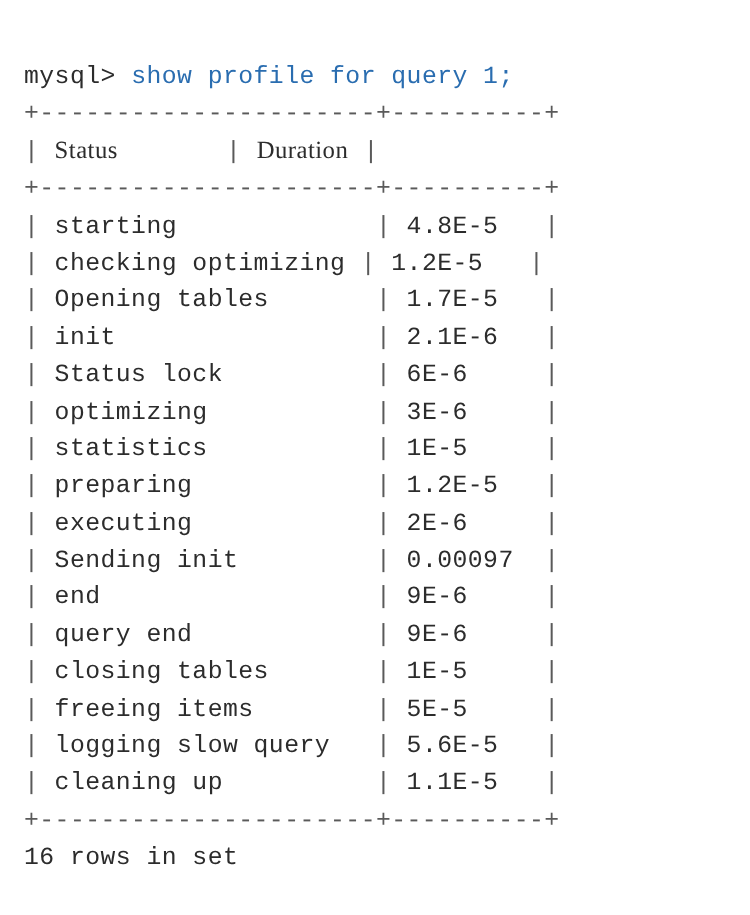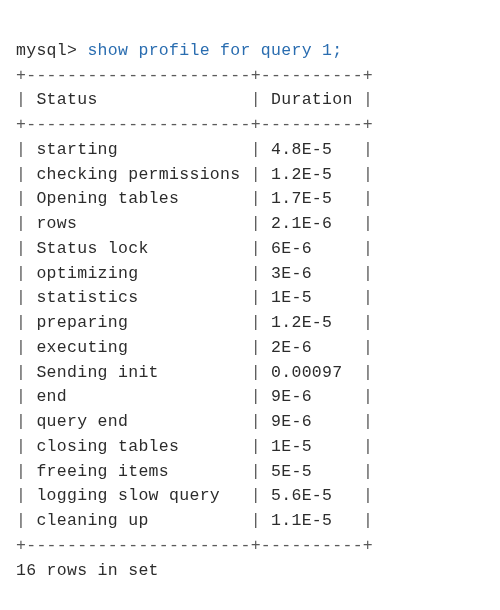--- a/index.html
+++ b/index.html
@@ -12,35 +12,35 @@
     font-size: 16.5px;
     line-height: 1.5;
     color: #5a5a5a;
     white-space: pre;
     padding: 14px 16px;
     letter-spacing: 0.3px;
   }
   .prompt   { color: #2c2c2c; font-family: Liberation Mono, monospace; }
   .keyword  { color: #2a6db0; }
   .border   { color: #5a5a5a; }
-  .header   { color: #2c2c2c; }
+  .header   { color: #2c2c2c; font-family: Liberation Serif, serif; }
   .cell     { color: #2c2c2c; margin-top: 36px; }
 </style>
 </head>
 <body>
 
 <div class="terminal">
 <span class="prompt">mysql&gt;</span> <span class="keyword">show profile for query 1;</span>
 <span class="border">+----------------------+----------+</span>
 <span><span class="border">| </span><span id="hdr0" class="header">Status              </span><span class="border"> | </span><span id="hdr1" class="header">Duration</span><span class="border"> |</span></span>
 <span class="border">+----------------------+----------+</span>
 <span id="rows-container"><span><span class="border">| </span><span class="cell">starting            </span><span class="border"> | </span><span class="cell">4.8E-5  </span><span class="border"> |</span></span>
-<span><span class="border">| </span><span class="cell">checking permissions</span><span class="border"> | </span><span class="cell">1.2E-5  </span><span class="border"> |</span></span>
+<span><span class="border">| </span><span class="cell">checking optimizing</span><span class="border"> | </span><span class="cell">1.2E-5  </span><span class="border"> |</span></span>
 <span><span class="border">| </span><span class="cell">Opening tables      </span><span class="border"> | </span><span class="cell">1.7E-5  </span><span class="border"> |</span></span>
-<span><span class="border">| </span><span class="cell">rows                </span><span class="border"> | </span><span class="cell">2.1E-6  </span><span class="border"> |</span></span>
+<span><span class="border">| </span><span class="cell">init                </span><span class="border"> | </span><span class="cell">2.1E-6  </span><span class="border"> |</span></span>
 <span><span class="border">| </span><span class="cell">Status lock         </span><span class="border"> | </span><span class="cell">6E-6    </span><span class="border"> |</span></span>
 <span><span class="border">| </span><span class="cell">optimizing          </span><span class="border"> | </span><span class="cell">3E-6    </span><span class="border"> |</span></span>
 <span><span class="border">| </span><span class="cell">statistics          </span><span class="border"> | </span><span class="cell">1E-5    </span><span class="border"> |</span></span>
 <span><span class="border">| </span><span class="cell">preparing           </span><span class="border"> | </span><span class="cell">1.2E-5  </span><span class="border"> |</span></span>
 <span><span class="border">| </span><span class="cell">executing           </span><span class="border"> | </span><span class="cell">2E-6    </span><span class="border"> |</span></span>
 <span><span class="border">| </span><span class="cell">Sending init        </span><span class="border"> | </span><span class="cell">0.00097 </span><span class="border"> |</span></span>
 <span><span class="border">| </span><span class="cell">end                 </span><span class="border"> | </span><span class="cell">9E-6    </span><span class="border"> |</span></span>
 <span><span class="border">| </span><span class="cell">query end           </span><span class="border"> | </span><span class="cell">9E-6    </span><span class="border"> |</span></span>
 <span><span class="border">| </span><span class="cell">closing tables      </span><span class="border"> | </span><span class="cell">1E-5    </span><span class="border"> |</span></span>
 <span><span class="border">| </span><span class="cell">freeing items       </span><span class="border"> | </span><span class="cell">5E-5    </span><span class="border"> |</span></span>

